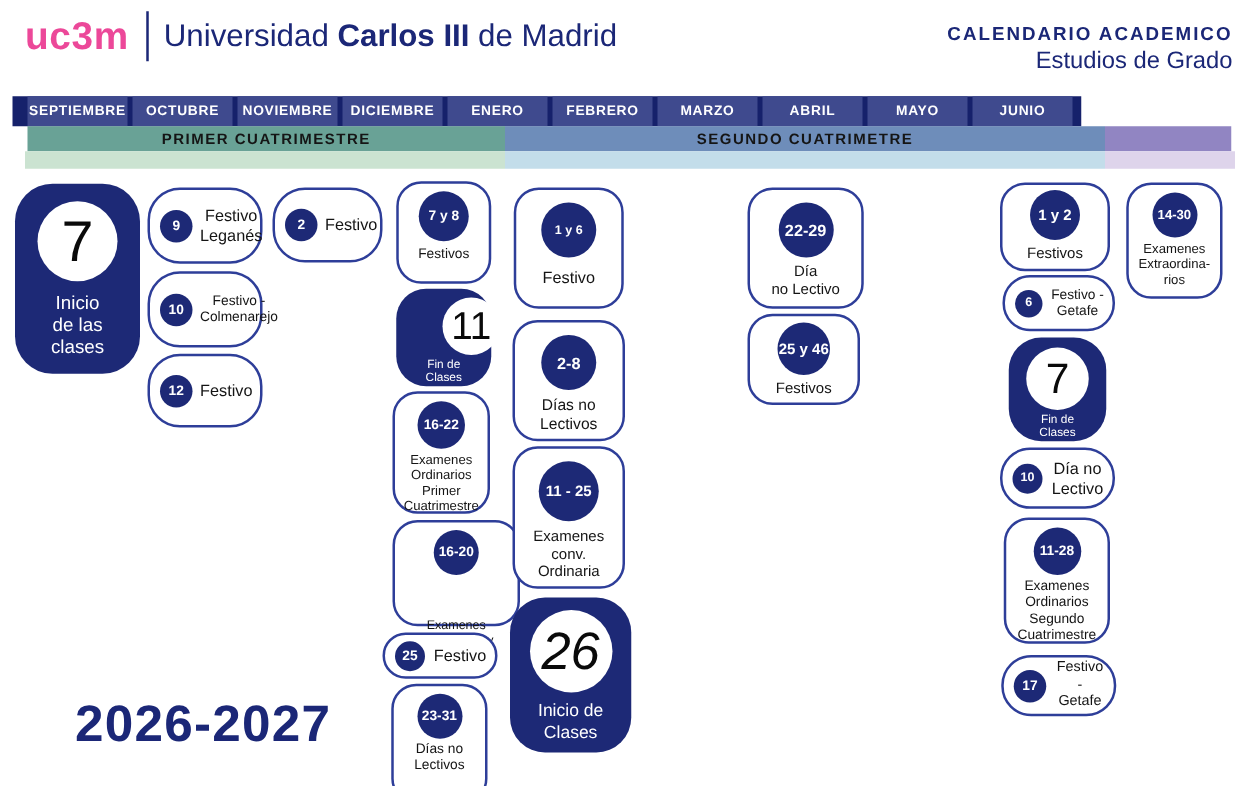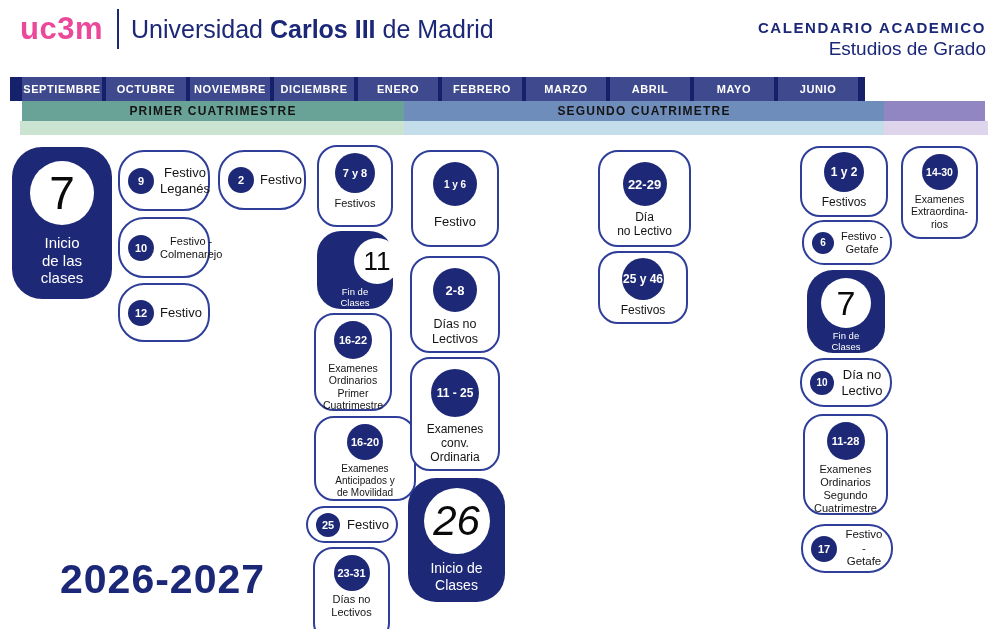--- a/index.html
+++ b/index.html
@@ -109,32 +109,32 @@
   <div class="card h" style="left:218px; top:150px; width:88px; height:60px;">
     <div class="dot" style="width:26px; height:26px; font-size:11px;">2</div>
     <div class="lbl" style="font-size:13px;">Festivo</div>
   </div>
 
   <div class="card v" style="left:317px; top:145px; width:76px; height:82px;">
     <div class="dot" style="width:40px; height:40px; font-size:11px;">7 y 8</div>
     <div class="lbl" style="font-size:11px; margin-top:4px;">Festivos</div>
   </div>
   <div class="card filled" style="left:317px; top:231px; width:76px; height:78px; border-radius:24px; padding-top:7px;">
-    <div class="bigcircle" style="width:46px; height:46px; font-size:26px;margin-left:44px;">11</div>
+    <div class="bigcircle" style="width:46px; height:46px; font-size:31px;margin-left:44px;">11</div>
     <div class="lbl" style="font-size:9.5px; margin-top:2px;">Fin de
 Clases</div>
   </div>
   <div class="card v" style="left:314px; top:313px; width:78px; height:98px;">
     <div class="dot" style="width:38px; height:38px; font-size:11px;">16-22</div>
     <div class="lbl" style="font-size:10.5px; margin-top:3px;">Examenes
 Ordinarios
 Primer
 Cuatrimestre</div>
   </div>
-  <div class="card v" style="left:314px; top:416px; width:102px; height:85px;">
+  <div class="card v" style="left:314px; top:416px; width:102px; height:85px;gap:32px;">
     <div class="dot" style="width:36px; height:36px; font-size:11px;">16-20</div>
     <div class="lbl" style="font-size:10px; margin-top:3px;">Examenes
 Anticipados y
 de Movilidad</div>
   </div>
   <div class="card h" style="left:306px; top:506px; width:92px; height:37px; border-radius:19px;">
     <div class="dot" style="width:24px; height:24px; font-size:11px;">25</div>
     <div class="lbl" style="font-size:13px;">Festivo</div>
   </div>
   <div class="card v" style="left:313px; top:547px; width:77px; height:96px;">

